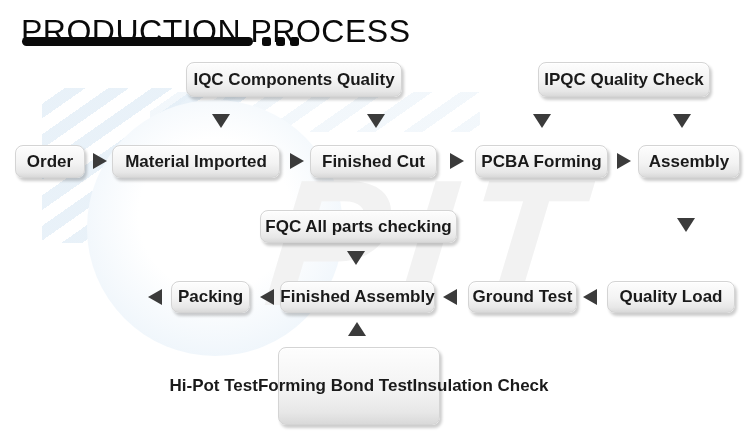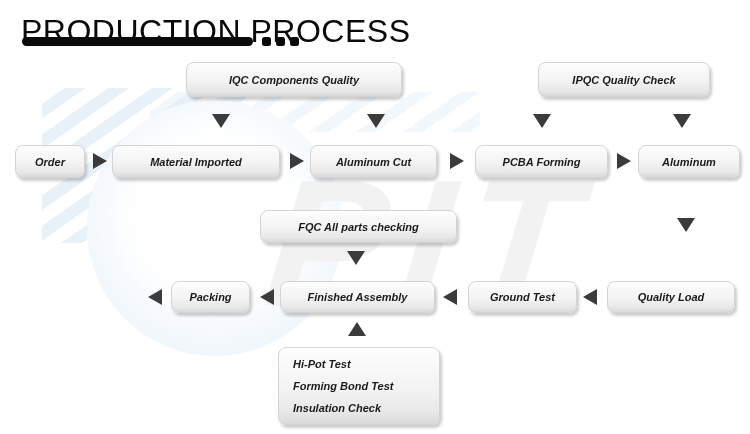--- a/index.html
+++ b/index.html
@@ -45,28 +45,28 @@
     border-radius:4.5px;background:var(--title,#0a0a0a);
   }
   .dot{
     position:absolute;top:37px;width:9px;height:9px;border-radius:2.5px;
     background:var(--title,#0a0a0a);
   }
   
   .box{
     position:absolute;display:flex;align-items:center;justify-content:center;
     box-sizing:border-box;
-    font-size:11px;font-weight:bold;color:var(--box-text,#1a1a1a);
+    font-size:17px;font-weight:bold;color:var(--box-text,#1a1a1a);
     background:linear-gradient(180deg,#fdfdfd 0%,#f3f3f3 55%,#e7e7e7 85%,#d9d9d9 100%);
     border:1px solid #d4d4d4;border-radius:8px;
     box-shadow:2px 3px 3px rgba(0,0,0,.20), inset 0 1px 0 #ffffff;
-    white-space:nowrap;z-index:2;font-style:italic;
+    white-space:nowrap;z-index:2;
   }
   .box.multiline{
-    flex-direction:column;align-items:flex-start;justify-content:center;
+    flex-direction:row;align-items:center;justify-content:center;
     padding:6px 14px;line-height:22px;
   }
   
   .tri{position:absolute;width:0;height:0;z-index:2;}
   .tri-down{border-left:9px solid transparent;border-right:9px solid transparent;
             border-top:14px solid var(--arrow,#3b3b3b);}
   .tri-up{border-left:9px solid transparent;border-right:9px solid transparent;
           border-bottom:14px solid var(--arrow,#3b3b3b);}
   .tri-right{border-top:8px solid transparent;border-bottom:8px solid transparent;
              border-left:14px solid var(--arrow,#3b3b3b);}
@@ -94,25 +94,25 @@
 
   <div class="tri tri-down" style="left:212px;top:114px"></div>
   <div class="tri tri-down" style="left:367px;top:114px"></div>
   <div class="tri tri-down" style="left:533px;top:114px"></div>
   <div class="tri tri-down" style="left:673px;top:114px"></div>
 
   <div class="box" style="left:15px;top:145px;width:70px;height:33px">Order</div>
   <div class="tri tri-right" style="left:93px;top:153px"></div>
   <div class="box" style="left:112px;top:145px;width:168px;height:33px">Material Imported</div>
   <div class="tri tri-right" style="left:290px;top:153px"></div>
-  <div class="box" style="left:310px;top:145px;width:127px;height:33px">Aluminum Cut</div>
+  <div class="box" style="left:310px;top:145px;width:127px;height:33px">Finished Cut</div>
   <div class="tri tri-right" style="left:450px;top:153px"></div>
   <div class="box" style="left:475px;top:145px;width:133px;height:33px">PCBA Forming</div>
   <div class="tri tri-right" style="left:617px;top:153px"></div>
-  <div class="box" style="left:638px;top:145px;width:102px;height:33px">Aluminum</div>
+  <div class="box" style="left:638px;top:145px;width:102px;height:33px">Assembly</div>
 
   <div class="box" style="left:260px;top:210px;width:197px;height:33px">FQC All parts checking</div>
   <div class="tri tri-down" style="left:347px;top:251px"></div>
   <div class="tri tri-down" style="left:677px;top:218px"></div>
 
   <div class="tri tri-left" style="left:148px;top:289px"></div>
   <div class="box" style="left:171px;top:281px;width:79px;height:32px">Packing</div>
   <div class="tri tri-left" style="left:260px;top:289px"></div>
   <div class="box" style="left:280px;top:281px;width:155px;height:32px">Finished Assembly</div>
   <div class="tri tri-left" style="left:443px;top:289px"></div>

